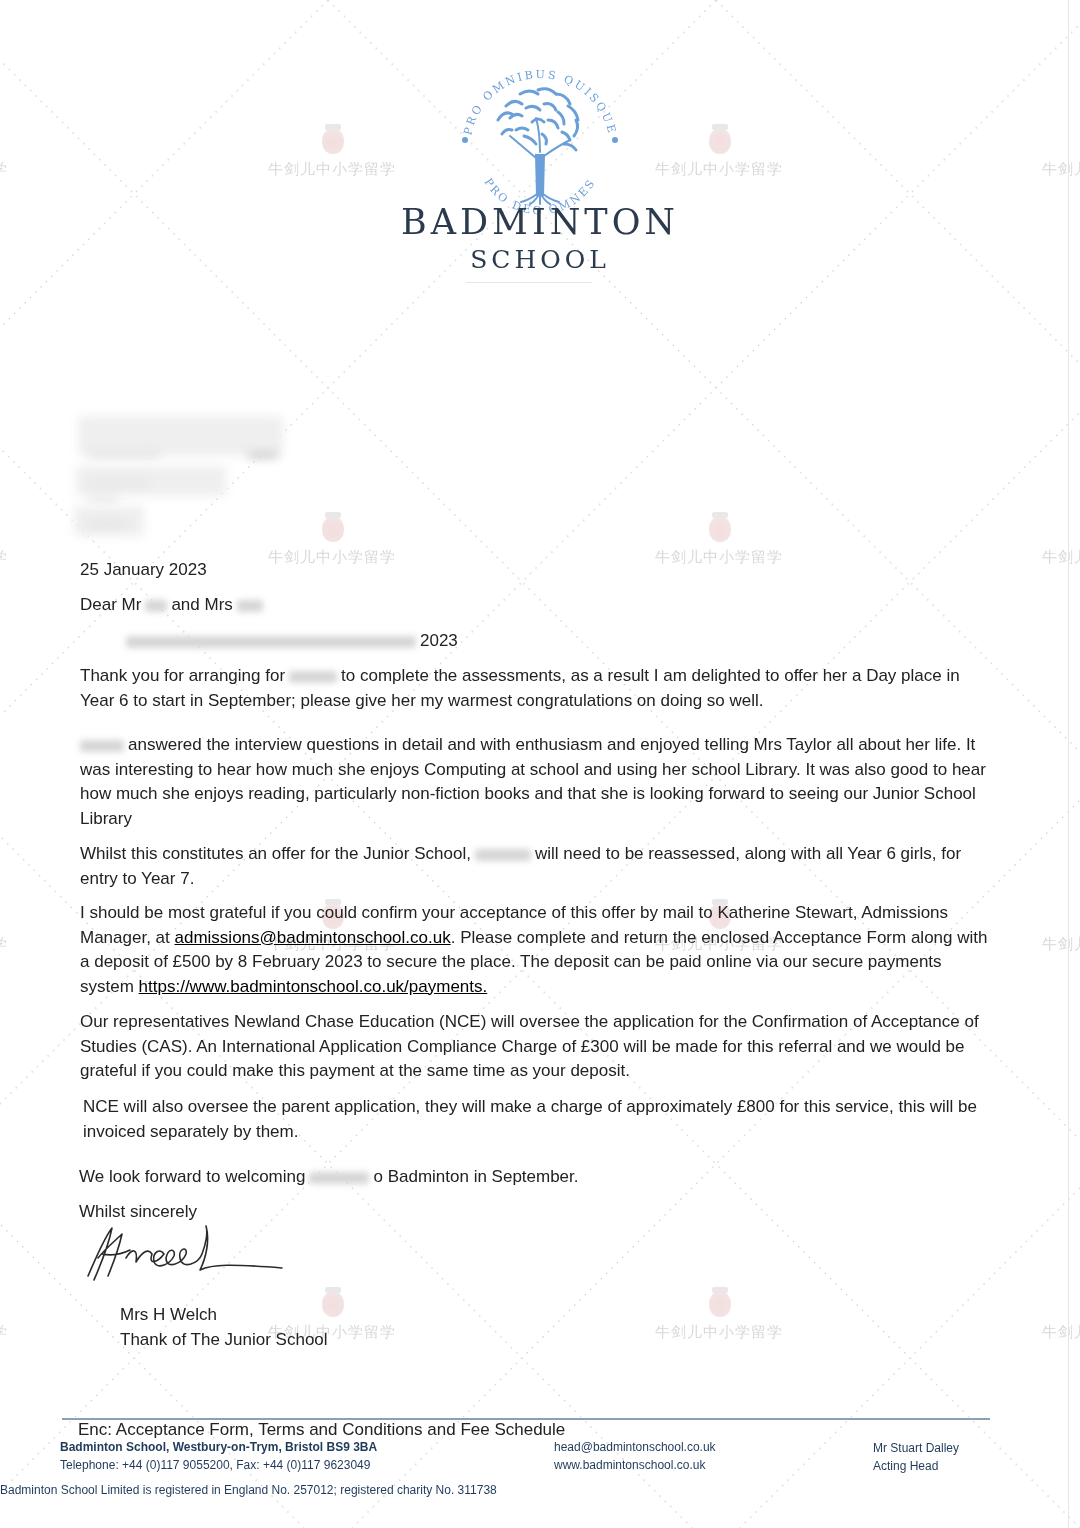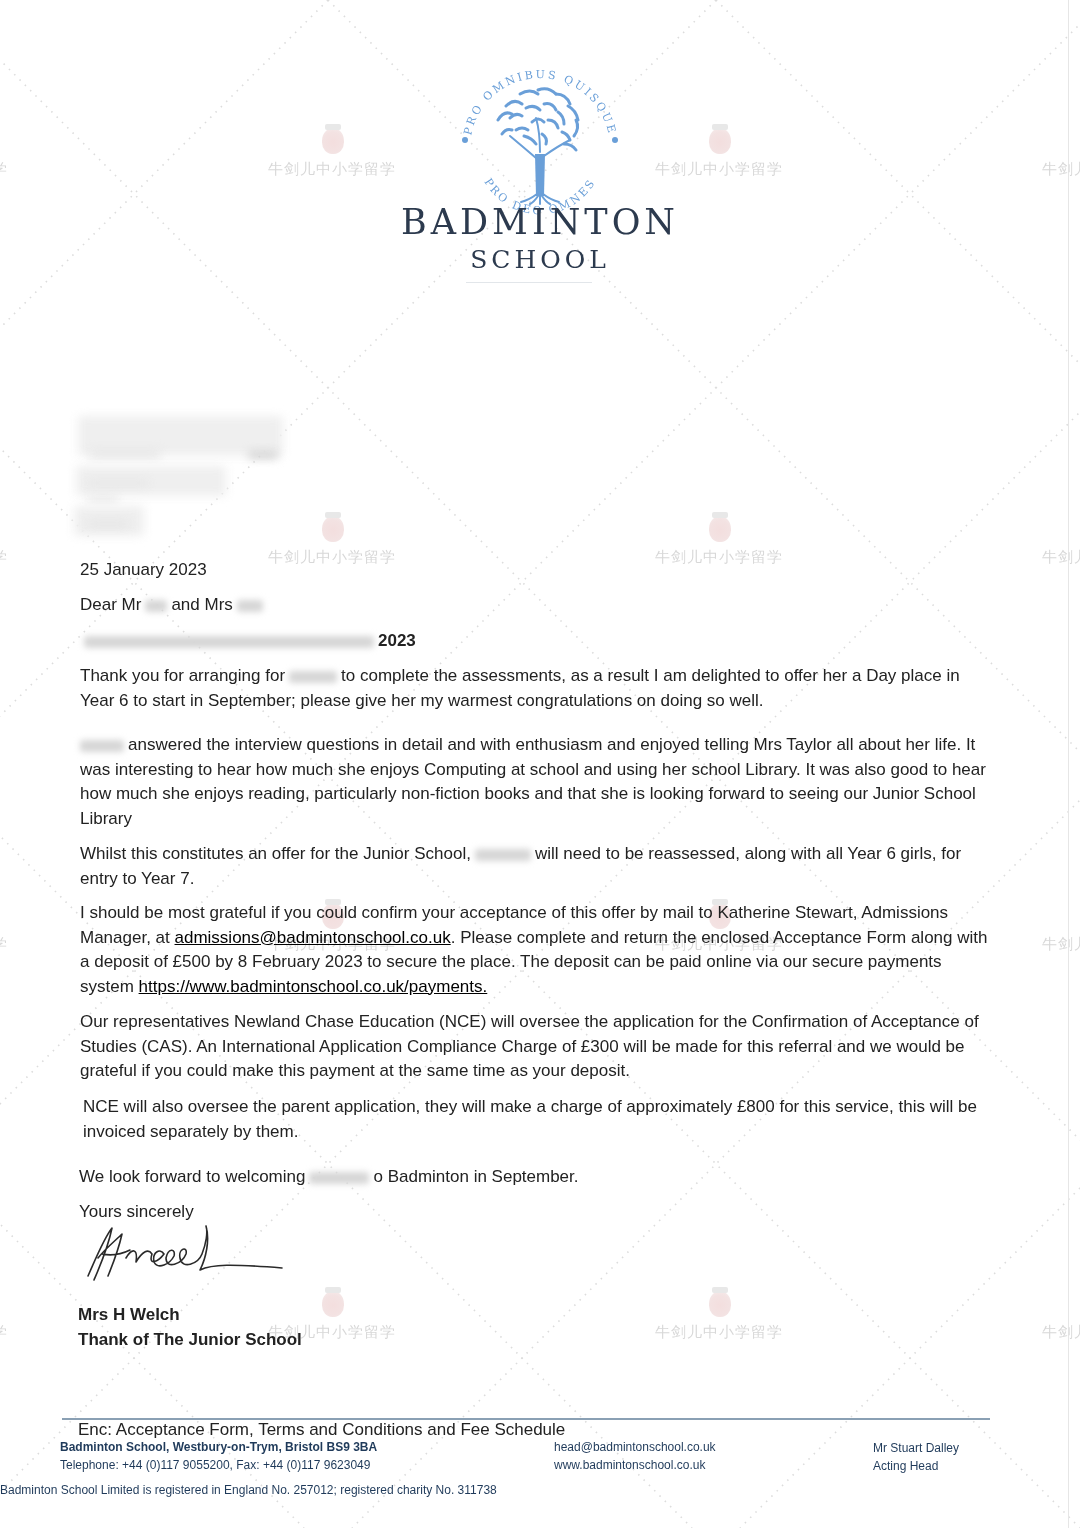--- a/index.html
+++ b/index.html
@@ -36,21 +36,21 @@
     font-family: "DejaVu Serif", serif; font-size: 25px; letter-spacing: 4px; color: #2c3a4e;
   }
   #brand-rule { left: 466px; top: 282px; width: 126px; height: 1px; background: #e2e6ea; }
 
   
   .blur { position: absolute; background: #e6e6e6; filter: blur(5px); border-radius: 3px; }
   .blur.light { background: #efefef; }
   .blur.dark { background: #c9c9c9; }
 
   .ltr { font-size: 17px; color: #222; line-height: 24.5px; position: absolute; left: 80px; width: 910px; }
-  .bold { font-weight: bold; }
+  .bold { font-weight: normal; margin-left: 42px; }
   .redact { display: inline-block; vertical-align: middle; height: 12px; background: #d6d6d6; filter: blur(3px); border-radius: 3px; margin: 0 4px; }
   a.link { color: #000000; text-decoration: underline; }
 
   #signature { left: 82px; top: 1218px; width: 210px; height: 70px; }
 
   #footer-rule { left: 62px; top: 1418px; width: 928px; height: 2px; background: #8aa0b4; }
   .foot { position: absolute; font-size: 12px; line-height: 18px; color: #1f3a5a; }
 </style>
 </head>
 <body>
@@ -210,21 +210,21 @@
 </div>
 
 <div class="ltr" style="top:1010px;">Our representatives Newland Chase Education (NCE) will oversee the application for the Confirmation of Acceptance of Studies (CAS). An International Application Compliance Charge of £300 will be made for this referral and we would be grateful if you could make this payment at the same time as your deposit.</div>
 
 <div class="ltr" style="top:1095px;left:83px;">NCE will also oversee the parent application, they will make a charge of approximately £800 for this service, this will be invoiced separately by them.</div>
 
 <div class="ltr" style="top:1165px;left:79px;">
   <span>We look forward to welcoming</span><span class="redact" style="width:60px"></span><span>o Badminton in September.</span>
 </div>
 
-<div class="ltr" style="top:1200px;left:79px;">Yours sincerely</div>
+<div class="ltr" style="top:1200px;left:79px;">Whilst sincerely</div>
 
 <div class="layer" id="signature">
   <svg width="210" height="70" viewBox="0 0 210 70">
     <path d="M6 58 C14 40 22 20 30 10 C26 30 18 48 12 62 M16 40 C24 30 34 22 40 16 C36 34 30 48 26 58 M20 36 C30 38 40 36 48 32 M44 40 C50 30 56 30 54 44 C60 34 66 30 70 36 C66 48 76 44 82 36 C78 30 70 34 72 44 C76 52 88 46 92 38 C94 30 86 30 84 40 C84 52 100 46 104 36 C106 28 96 30 98 40 C100 52 116 46 120 36 C124 26 126 14 124 8 C128 22 124 40 118 52 C130 46 150 46 200 50" fill="none" stroke="#2a2a2a" stroke-width="1.6" stroke-linecap="round" stroke-linejoin="round"></path>
   </svg>
 </div>
 
 <div class="ltr bold" style="top:1303px;left:78px;">Mrs H Welch</div>
 <div class="ltr bold" style="top:1328px;left:78px;">Thank of The Junior School</div>
 <div class="ltr" style="top:1418px;left:78px;">Enc:  Acceptance Form, Terms and Conditions and Fee Schedule</div>

